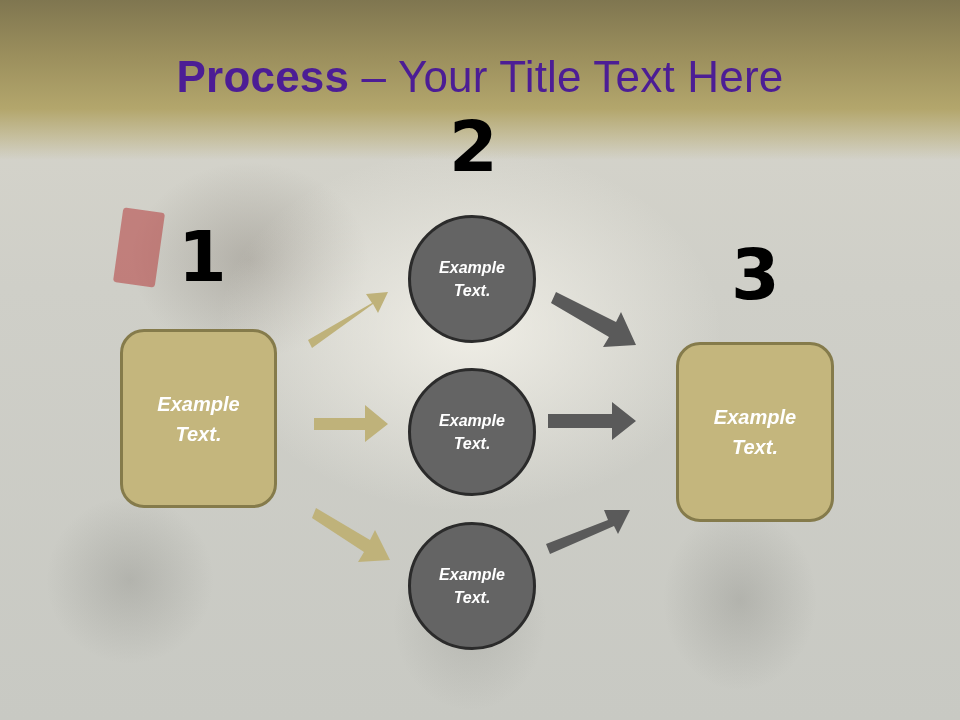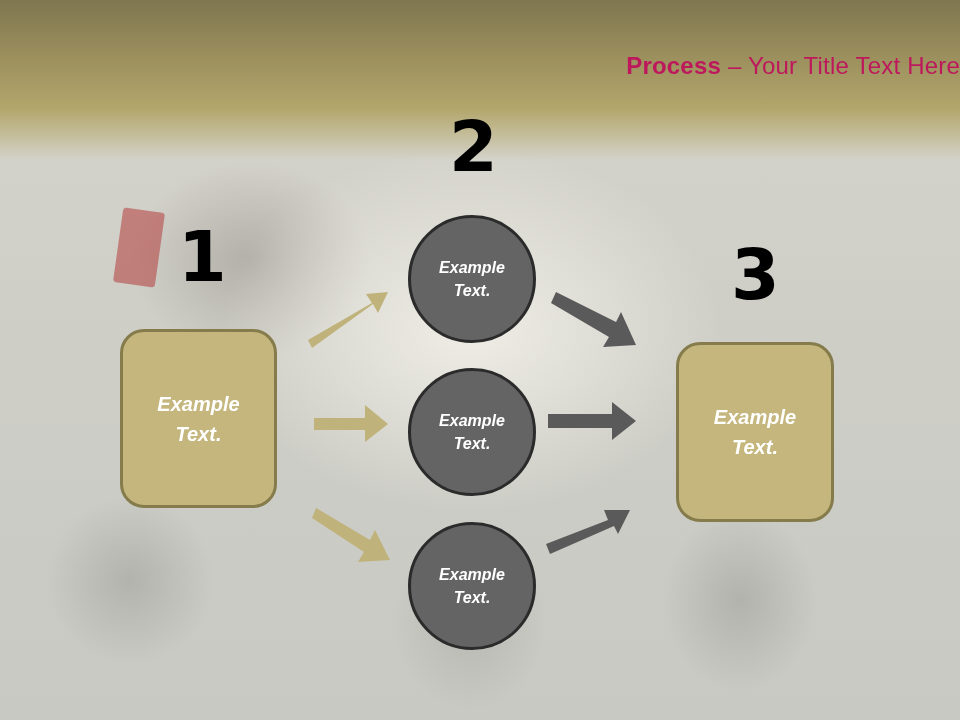--- a/index.html
+++ b/index.html
@@ -11,21 +11,21 @@
       radial-gradient(ellipse 360px 260px at 470px 330px, rgba(245,243,235,0.85), rgba(245,243,235,0) 70%),
       radial-gradient(ellipse 170px 140px at 250px 260px, rgba(90,80,70,0.25), rgba(90,80,70,0) 70%),
       radial-gradient(ellipse 120px 120px at 130px 580px, rgba(70,70,65,0.18), rgba(70,70,65,0) 70%),
       radial-gradient(ellipse 110px 130px at 740px 600px, rgba(70,70,65,0.18), rgba(70,70,65,0) 70%),
       radial-gradient(ellipse 110px 130px at 470px 620px, rgba(70,70,65,0.14), rgba(70,70,65,0) 70%),
       linear-gradient(180deg, #d8d6cc 0%, #cfcfc8 40%, #c8c9c3 100%);
   }
   .rover-red { position: absolute; left: 118px; top: 210px; width: 42px; height: 75px; background: rgba(180,60,60,0.55); transform: rotate(8deg); border-radius: 3px; }
   .header-band { position: absolute; left: 0; top: 0; width: 960px; height: 160px;
     background: linear-gradient(180deg, #7f7650 0%, #9b8f5d 35%, #b3a66c 68%, rgba(185,173,118,0.55) 85%, rgba(200,195,170,0) 100%); }
-  .title { position: absolute; left: 0; top: 52px; width: 960px; text-align: right; color: #be185d; font-size: 24px; white-space: nowrap; letter-spacing: 0.2px; }
+  .title { position: absolute; left: 0; top: 52px; width: 960px; text-align: center; color: #4c1d95; font-size: 44px; white-space: nowrap; letter-spacing: 0.2px; }
   .title b { font-weight: bold; }
   .title span.rest { font-weight: normal; }
   .num { position: absolute; font-weight: bold; font-size: 70px; color: #000; line-height: 1; font-family: "DejaVu Sans", "Liberation Sans", sans-serif; }
   .box { position: absolute; background: #c4b67d; border: 3px solid #857b4b; border-radius: 24px; box-sizing: border-box; display: flex; align-items: center; justify-content: center; text-align: center; color: #fff; font-style: italic; font-weight: bold; font-size: 20px; line-height: 30px; }
   .circle { position: absolute; width: 128px; height: 128px; border-radius: 50%; background: #646464; border: 3px solid #2b2b2b; box-sizing: border-box; display: flex; align-items: center; justify-content: center; text-align: center; color: #fff; font-style: italic; font-weight: bold; font-size: 16px; line-height: 23px; }
   svg.arrows { position: absolute; left: 0; top: 0; }
 </style>
 </head>
 <body>
 

